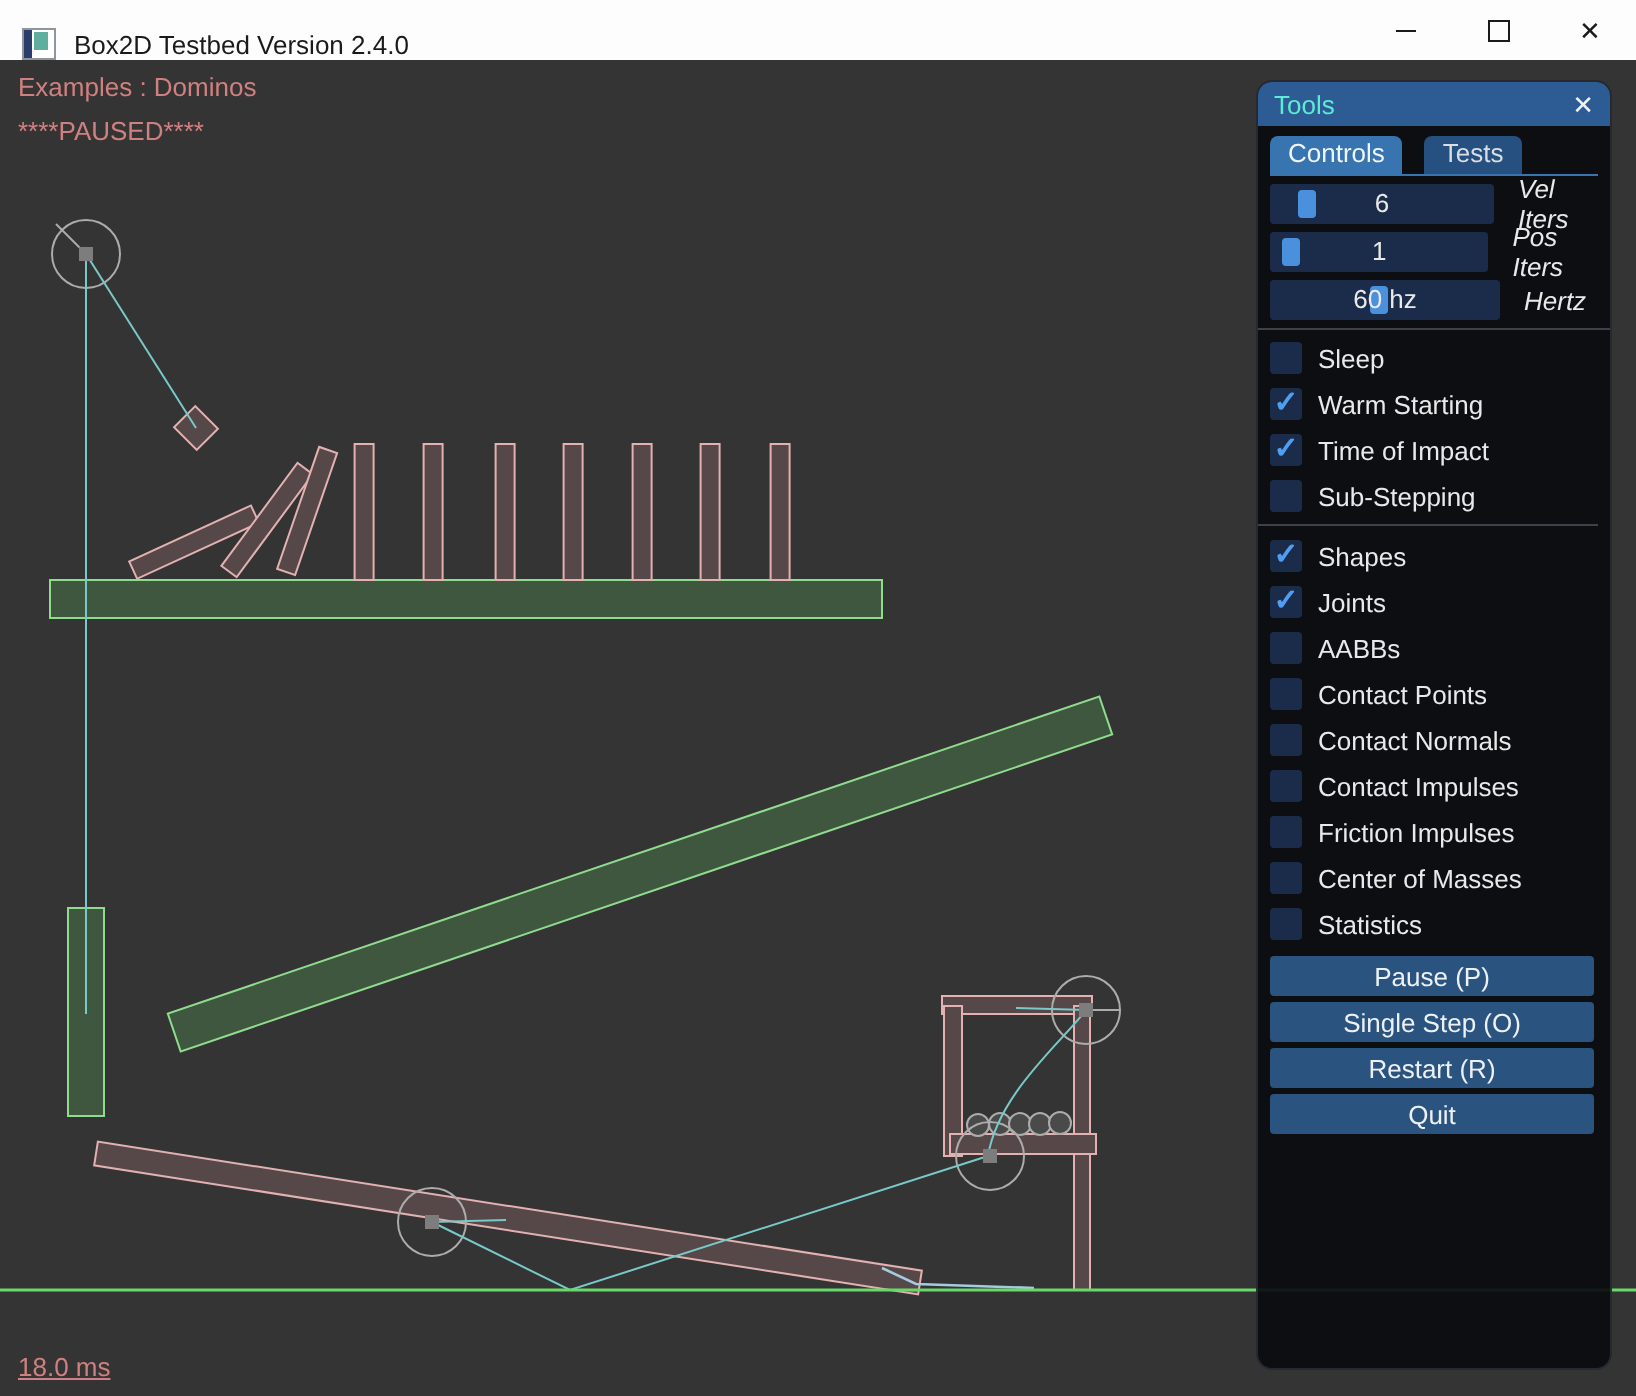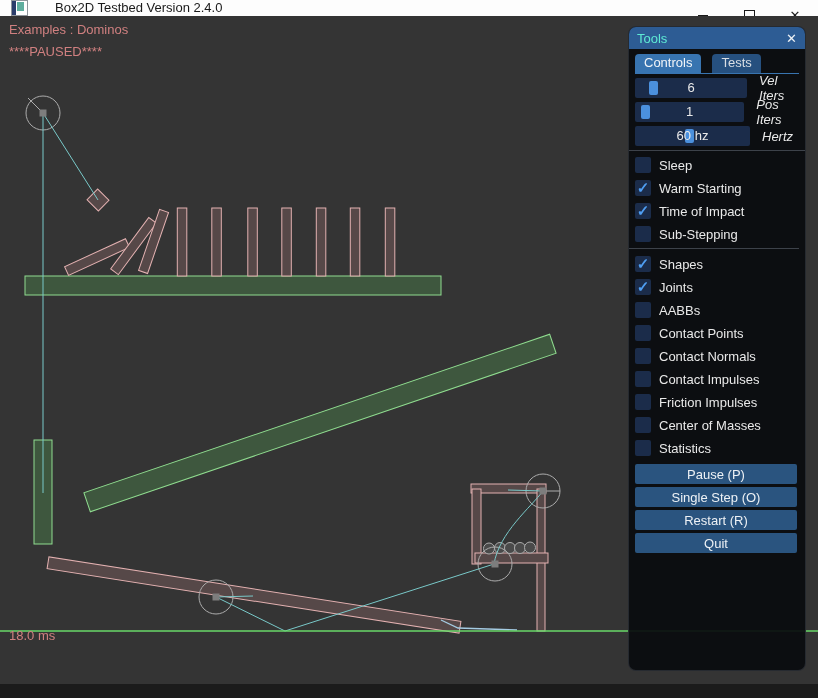--- a/index.html
+++ b/index.html
@@ -1,19 +1,19 @@
 <!DOCTYPE html>
 <html style="--titlebar-bg: #fdfdfd; --titlebar-text: #1a1a1a; --scene-bg: #343434; --hud-text: #d08080; --green-stroke: #8fdc8f; --green-fill: #3e573e; --ground-green: #68d968; --rose-stroke: #e3b1b1; --rose-fill: #564848; --circle-stroke: #acacac; --ball-fill: #4a4a4a; --anchor-gray: #7d7d7d; --joint-teal: #79c9c9; --rope-blue: #a4cbe2; --panel-bg: rgba(10,12,15,0.93); --panel-header: #2d5c94; --tab-active: #3874b0; --tab-inactive: #26507f; --widget-bg: #1b2c4a; --grabber: #4b90dd; --check: #4f9ef2; --button: #2a547f; --panel-text: #e9e9e9;"><head>
 <meta charset="utf-8">
 <style>
   html,body{margin:0;padding:0;background:#1b1b1b;font-family:"Liberation Sans",sans-serif;}
   .window{width:818px;height:698px;position:relative;overflow:hidden;outline:1px solid #1c1c1c;}
 
   
-  .titlebar{height:16px;background:var(--titlebar-bg);display:flex;align-items:flex-start;position:relative;gap:18px;}
+  .titlebar{height:30px;background:var(--titlebar-bg);display:flex;align-items:flex-end;position:relative;}
   .app-icon{width:15px;height:14px;margin-left:11px;border:1px solid #8f959b;background:#fff;display:flex;}
   .app-icon .ic-l{width:4px;height:100%;background:#2b3d6b;}
   .app-icon .ic-r{width:7px;height:9px;background:#5fae9e;margin:1px 0 0 1px;}
   .title-text{margin-left:9px;font-size:13px;color:var(--titlebar-text);}
   .win-controls{position:absolute;right:0;top:0;height:30px;display:flex;}
   .win-btn{width:46px;height:30px;display:flex;align-items:center;justify-content:center;color:var(--titlebar-text);font-size:13px;}
   .glyph-min{width:10px;height:1px;background:var(--titlebar-text);}
   .glyph-max{width:9px;height:9px;border:1px solid var(--titlebar-text);}
 
   
@@ -25,21 +25,21 @@
   .ball{fill:var(--ball-fill);stroke:var(--circle-stroke);stroke-width:1;}
   .joint{stroke:var(--joint-teal);stroke-width:1;fill:none;}
   .rope{stroke:var(--rope-blue);stroke-width:1.3;fill:none;}
   .ground{stroke:var(--ground-green);stroke-width:1.5;}
   .anchor{fill:var(--anchor-gray);}
   .radius-line{stroke:var(--circle-stroke);stroke-width:1;}
 
   .hud{position:absolute;font-size:13px;color:var(--hud-text);left:9px;}
   .hud-example{top:6px;}
   .hud-paused{top:28px;}
-  .hud-ms{top:612px;}
+  .hud-ms{top:646px;text-decoration:underline;}
 
   
   .tools-panel{position:absolute;left:628px;top:10px;width:178px;height:645px;background:var(--panel-bg);
     border-radius:8px;border:1px solid rgba(70,76,86,.45);box-sizing:border-box;color:var(--panel-text);font-size:13px;}
   .panel-header{height:22px;background:var(--panel-header);border-radius:7px 7px 0 0;display:flex;align-items:center;padding:0 8px;}
   .panel-title{flex:1;color:#5eead4;}
   .panel-close{color:#eef2f6;font-size:13px;cursor:default;}
 
   .tab-bar{display:flex;gap:11px;margin:5px 6px 0 6px;border-bottom:1px solid var(--tab-active);}
   .tab{padding:2px 9px 3px 9px;line-height:14px;border-radius:4px 4px 0 0;background:var(--tab-inactive);color:#d9dee4;}

